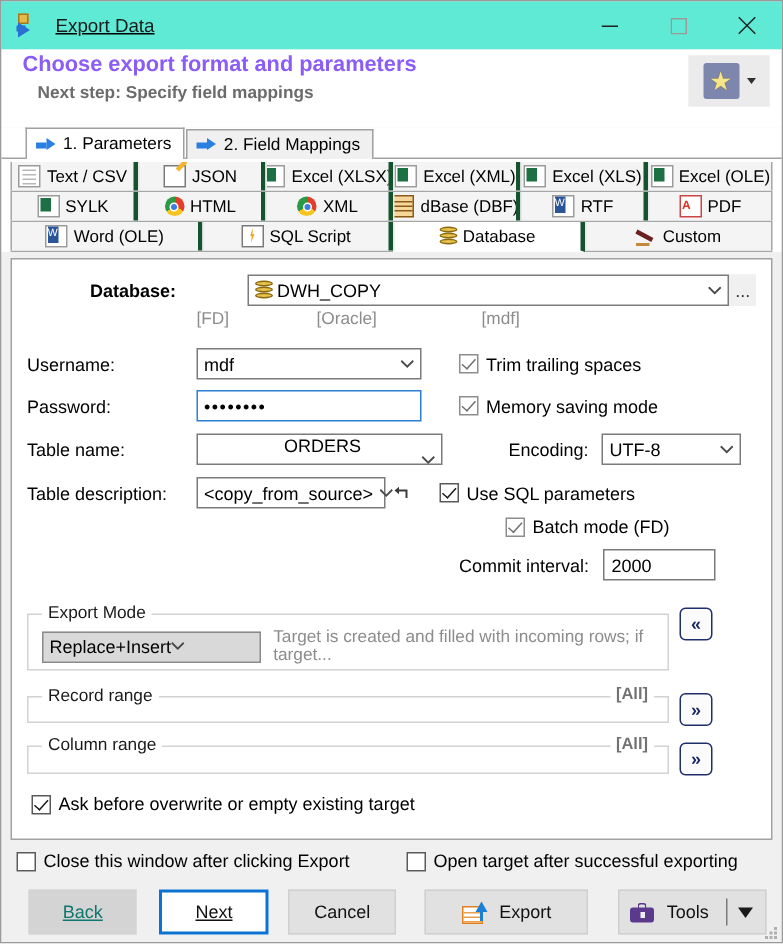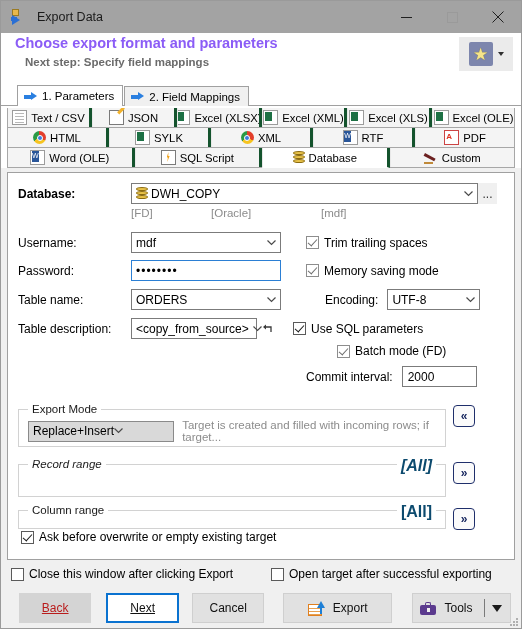--- a/index.html
+++ b/index.html
@@ -22,25 +22,26 @@
     background: #f0f0f0;
     border: 1px solid #9a9a9a;
     box-sizing: border-box;
     display: flex;
     flex-direction: column;
   }
 
   
   .titlebar {
     height: 32px;
-    background: #a3a3a3;
+    background: #5eead4;
     display: flex;
     align-items: center;
     flex: none;
     position: relative;
+    text-decoration: underline;
   }
   .title-icon {
     width: 16px; height: 16px;
     margin-left: 10px;
     position: relative;
     flex: none;
   }
   .title-icon .sq {
     position: absolute; left: 1px; top: 0px;
     width: 7px; height: 7px;
@@ -357,23 +358,23 @@
     background: #ffffff;
     padding: 0 4px;
     font-size: 11.5px;
     color: #1a1a1a;
   }
   .group > .cap-right {
     position: absolute;
     top: -8px; right: 9px;
     background: #ffffff;
     padding: 0 4px;
-    font-size: 16px;
+    font-size: 11px;
     font-weight: bold;
-    color: #0c4a6e;
+    color: #737373;
   }
   .nav-btn {
     width: 22px; height: 22px;
     border: 1.6px solid #1f2f6b;
     border-radius: 4px;
     background: #fbfbfb;
     color: #16265e;
     font-size: 12px;
     font-weight: bold;
     display: flex; align-items: center; justify-content: center;
@@ -417,21 +418,21 @@
     background: #e1e1e1;
     border: 1px solid #cfcfcf;
     box-sizing: border-box;
     display: flex;
     align-items: center;
     justify-content: center;
     gap: 8px;
     font-size: 12px;
     color: #101010;
   }
-  .btn.disabled { color: #b91c1c; background:#d4d4d4; border-color:#d4d4d4; }
+  .btn.disabled { color: #0f766e; background:#d4d4d4; border-color:#d4d4d4; }
   .btn.default {
     background: #ffffff;
     border: 2px solid #0a72d0;
   }
   .btn u { text-decoration: underline; }
   .tools-caret {
     border-left: 1px solid #7a7a7a;
     height: 18px;
     display:flex; align-items:center; padding-left:7px; margin-left:4px;
   }
@@ -561,30 +562,34 @@
         <span>Excel (XLS)</span>
       </div>
       <div class="fmt">
         <span class="ic xl"></span>
         <span>Excel (OLE)</span>
       </div>
     </div>
 
     <div class="fmt-row">
       <div class="fmt">
+        <span class="ic xl"></span>
+        <span>SYLK</span>
+      </div>
+      <div class="fmt">
         <span class="ic chrome"></span>
         <span>HTML</span>
       </div>
       <div class="fmt">
-        <span class="ic xl"></span>
-        <span>SYLK</span>
-      </div>
-      <div class="fmt">
         <span class="ic chrome"></span>
         <span>XML</span>
+      </div>
+      <div class="fmt">
+        <span class="ic dbf"></span>
+        <span>dBase (DBF)</span>
       </div>
       <div class="fmt">
         <span class="ic word"></span>
         <span>RTF</span>
       </div>
       <div class="fmt">
         <span class="ic pdf"></span>
         <span>PDF</span>
       </div>
     </div>
@@ -610,21 +615,21 @@
         <span class="ic pencil"></span>
         <span>Custom</span>
       </div>
     </div>
 
   </div>
 
   <div class="panel-outer">
     <div class="panel">
 
-      <div class="row" style="margin-bottom:1px;">
+      <div class="row" style="margin-bottom:1px;margin-left:42px;">
         <div class="lbl" style="width:113px;font-weight:bold;">Database:</div>
         <div class="combo" style="width:347px;">
           <span class="ic db" style="margin-right:3px;">
               <i></i>
               <i></i>
               <i></i>
             </span>
           <span>DWH_COPY</span>
           <span class="caret">
             <svg width="9" height="6" viewBox="0 0 9 6">
@@ -662,21 +667,21 @@
         <div class="lbl" style="width:113px;">Password:</div>
         <div class="textbox" style="width:150px;letter-spacing:1px;">••••••••</div>
         <div class="cb" style="margin-left:25px;">
           <span class="box gray checked"></span>
           <span>Memory saving mode</span>
         </div>
       </div>
 
       <div class="row" style="margin-top:8px;">
         <div class="lbl" style="width:113px;">Table name:</div>
-        <div class="combo" style="width:150px;">
+        <div class="combo" style="width:164px;flex-direction:column;">
           <span>ORDERS</span>
           <span class="caret">
             <svg width="9" height="6" viewBox="0 0 9 6">
                 <path d="M0.5 0.5 L4.5 4.5 L8.5 0.5" fill="none" stroke="#4a4a4a" stroke-width="1.2"></path>
               </svg>
           </span>
         </div>
         <div class="lbl" style="margin-left:44px;">Encoding:</div>
         <div class="combo" style="width:93px;margin-left:9px;">
           <span>UTF-8</span>
@@ -736,36 +741,36 @@
                   </svg>
               </span>
             </div>
             <span class="hint" style="margin-left:8px;">Target is created and filled with incoming rows; if target...</span>
           </div>
         </div>
         <div class="nav-btn" style="margin-left:7px;margin-top:-4px;">«</div>
       </div>
 
       <div class="row" style="margin-top:17px;align-items:flex-start;">
-        <div class="group" style="width:428px;height:33px;font-style:italic;">
+        <div class="group" style="width:428px;height:18px;">
           <span class="cap">Record range</span>
           <span class="cap-right">[All]</span>
         </div>
         <div class="nav-btn" style="margin-left:7px;margin-top:-2px;">»</div>
       </div>
 
       <div class="row" style="margin-top:13px;align-items:flex-start;">
         <div class="group" style="width:428px;height:19px;">
           <span class="cap">Column range</span>
           <span class="cap-right">[All]</span>
         </div>
         <div class="nav-btn" style="margin-left:7px;margin-top:-2px;">»</div>
       </div>
 
-      <div class="row" style="">
+      <div class="row" style="margin-top:12px;">
         <div class="cb" style="margin-left:3px;">
           <span class="box checked"></span>
           <span>Ask before overwrite or empty existing target</span>
         </div>
       </div>
 
     </div>
   </div>
 
   <div class="bottom">

